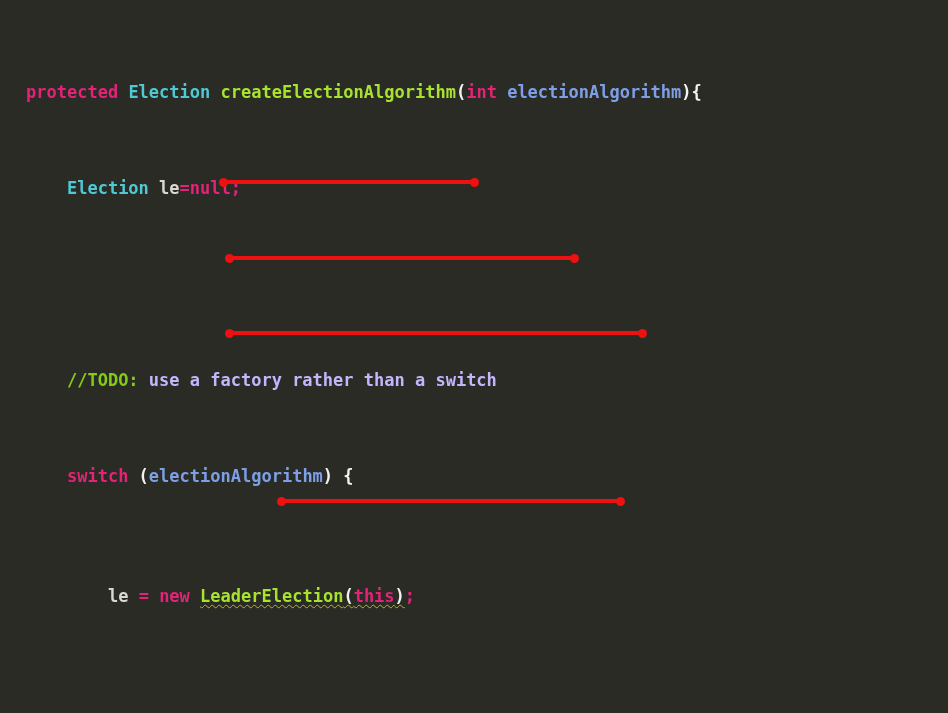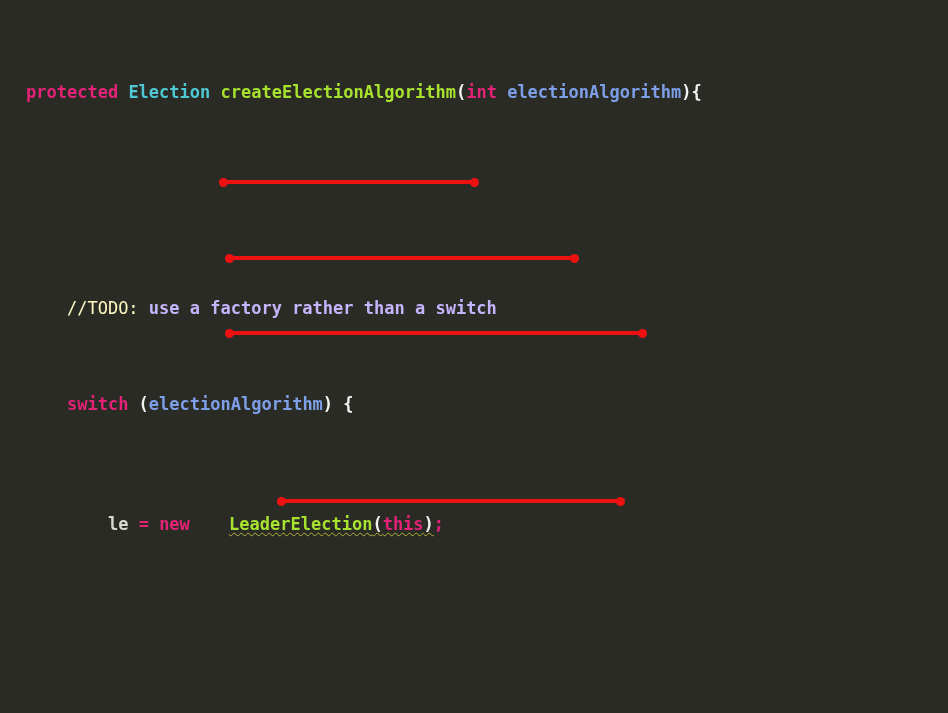--- a/index.html
+++ b/index.html
@@ -30,27 +30,27 @@
   }
   .ln {
     height: 24px;
     white-space: pre;
   }
 
   
   .kw       { color: #e32278; }            
   .type     { color: #4ec9d4; }            
   .fn       { color: #a6e22e; }            
-  .ctor     { color: #a6e22e; margin-left: 29px; }
+  .ctor     { color: #a6e22e; }
   .param    { color: #7d9fe8; }            
   .num      { color: #8f7de8; }            
   .plain    { color: #d8d8d0; }            
   .punct    { color: #f2f2f2; }            
   .cmt      { color: #c4b5fd; }            
-  .cmtb     { color: #fef9c3; font-weight: normal; }
+  .cmtb     { color: #84cc16; font-weight: bold; }
 
   
   .squig {
     text-decoration: underline;
     text-decoration-style: wavy;
     text-decoration-color: #b3b33a;
     text-decoration-thickness: 1px;
     text-underline-offset: 2px;
   }
 
@@ -76,20 +76,21 @@
 </style>
 </head>
 <body>
 
 <div id="screenshot">
 
   <div id="code">
 
     <div class="ln"><span class="kw">protected</span><span class="punct"> </span><span class="type">Election</span><span class="punct"> </span><span class="fn">createElectionAlgorithm</span><span class="punct">(</span><span class="kw">int</span><span class="punct"> </span><span class="param">electionAlgorithm</span><span class="punct">){</span></div>
 
+    <div class="ln"><span class="punct">    </span><span class="type">Election</span><span class="punct"> </span><span class="plain">le</span><span class="kw">=</span><span class="kw">null</span><span class="kw">;</span></div>
 
     <div class="ln">&nbsp;</div>
 
     <div class="ln"><span class="punct">    </span><span class="cmtb">//TODO:</span><span class="cmt"> use a factory rather than a switch</span></div>
 
     <div class="ln"><span class="punct">    </span><span class="kw">switch</span><span class="punct"> (</span><span class="param">electionAlgorithm</span><span class="punct">) {</span></div>
 
 
     <div class="ln"><span class="punct">        </span><span class="plain">le</span><span class="punct"> </span><span class="kw">=</span><span class="punct"> </span><span class="kw">new</span><span class="punct"> </span><span class="squig"><span class="ctor">LeaderElection</span><span class="punct">(</span><span class="kw">this</span><span class="punct">)</span></span><span class="kw">;</span></div>
 

